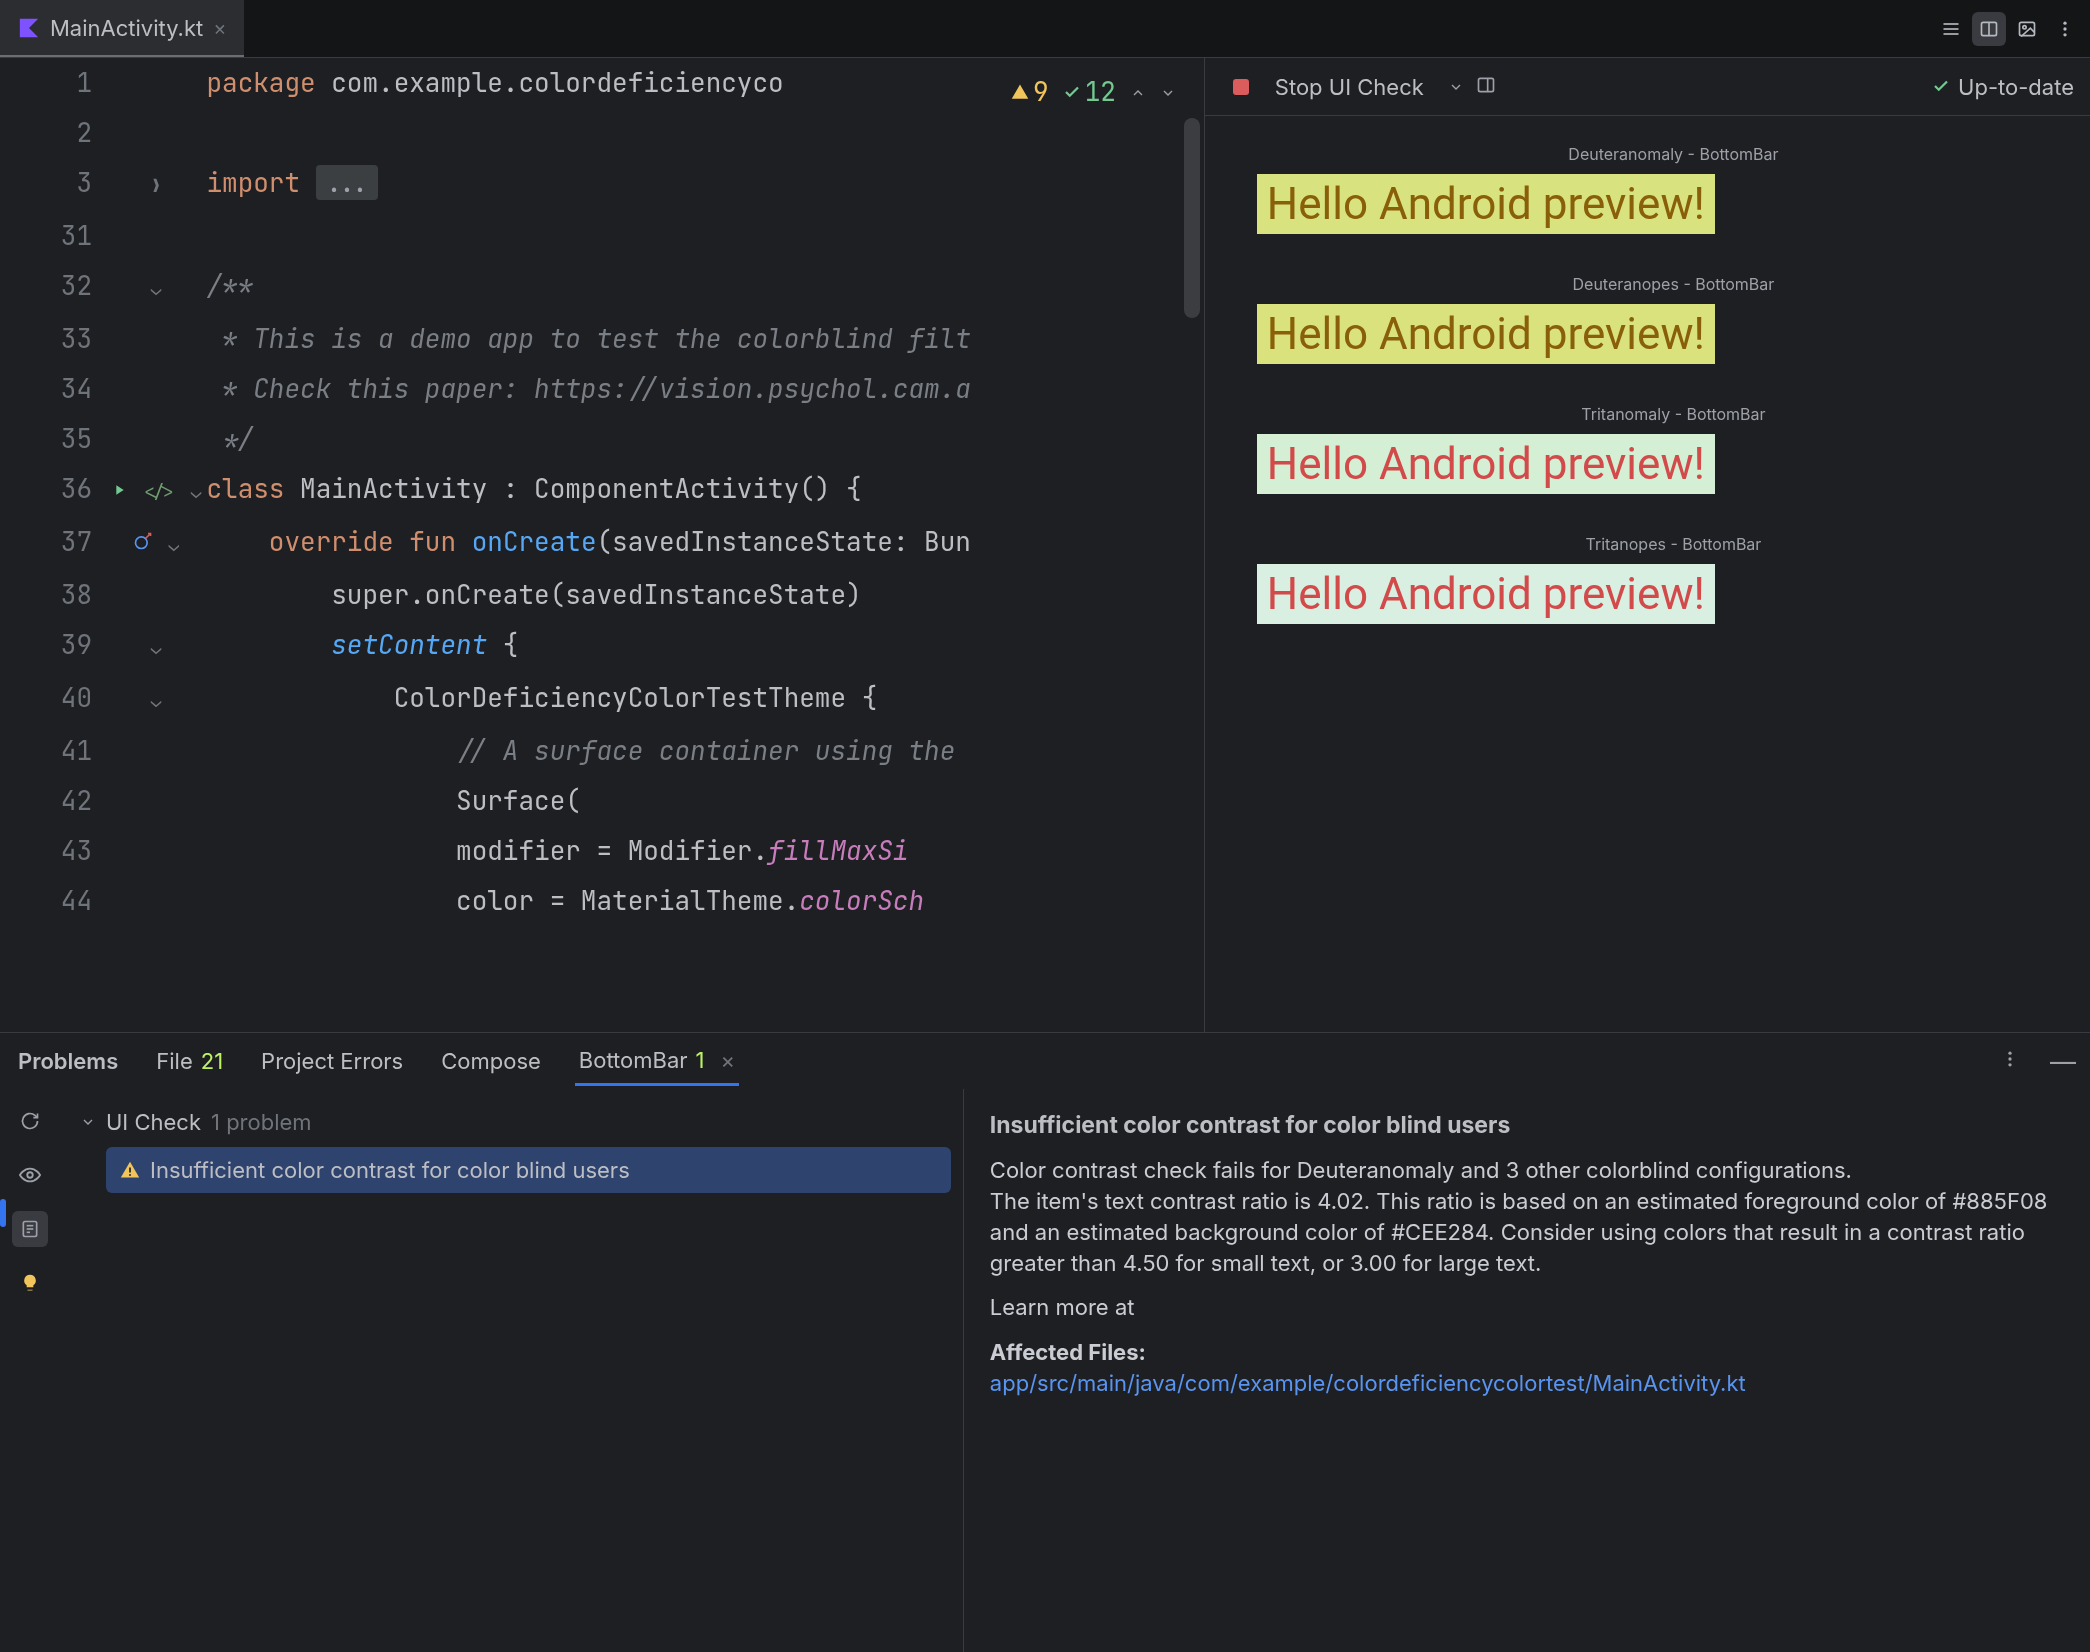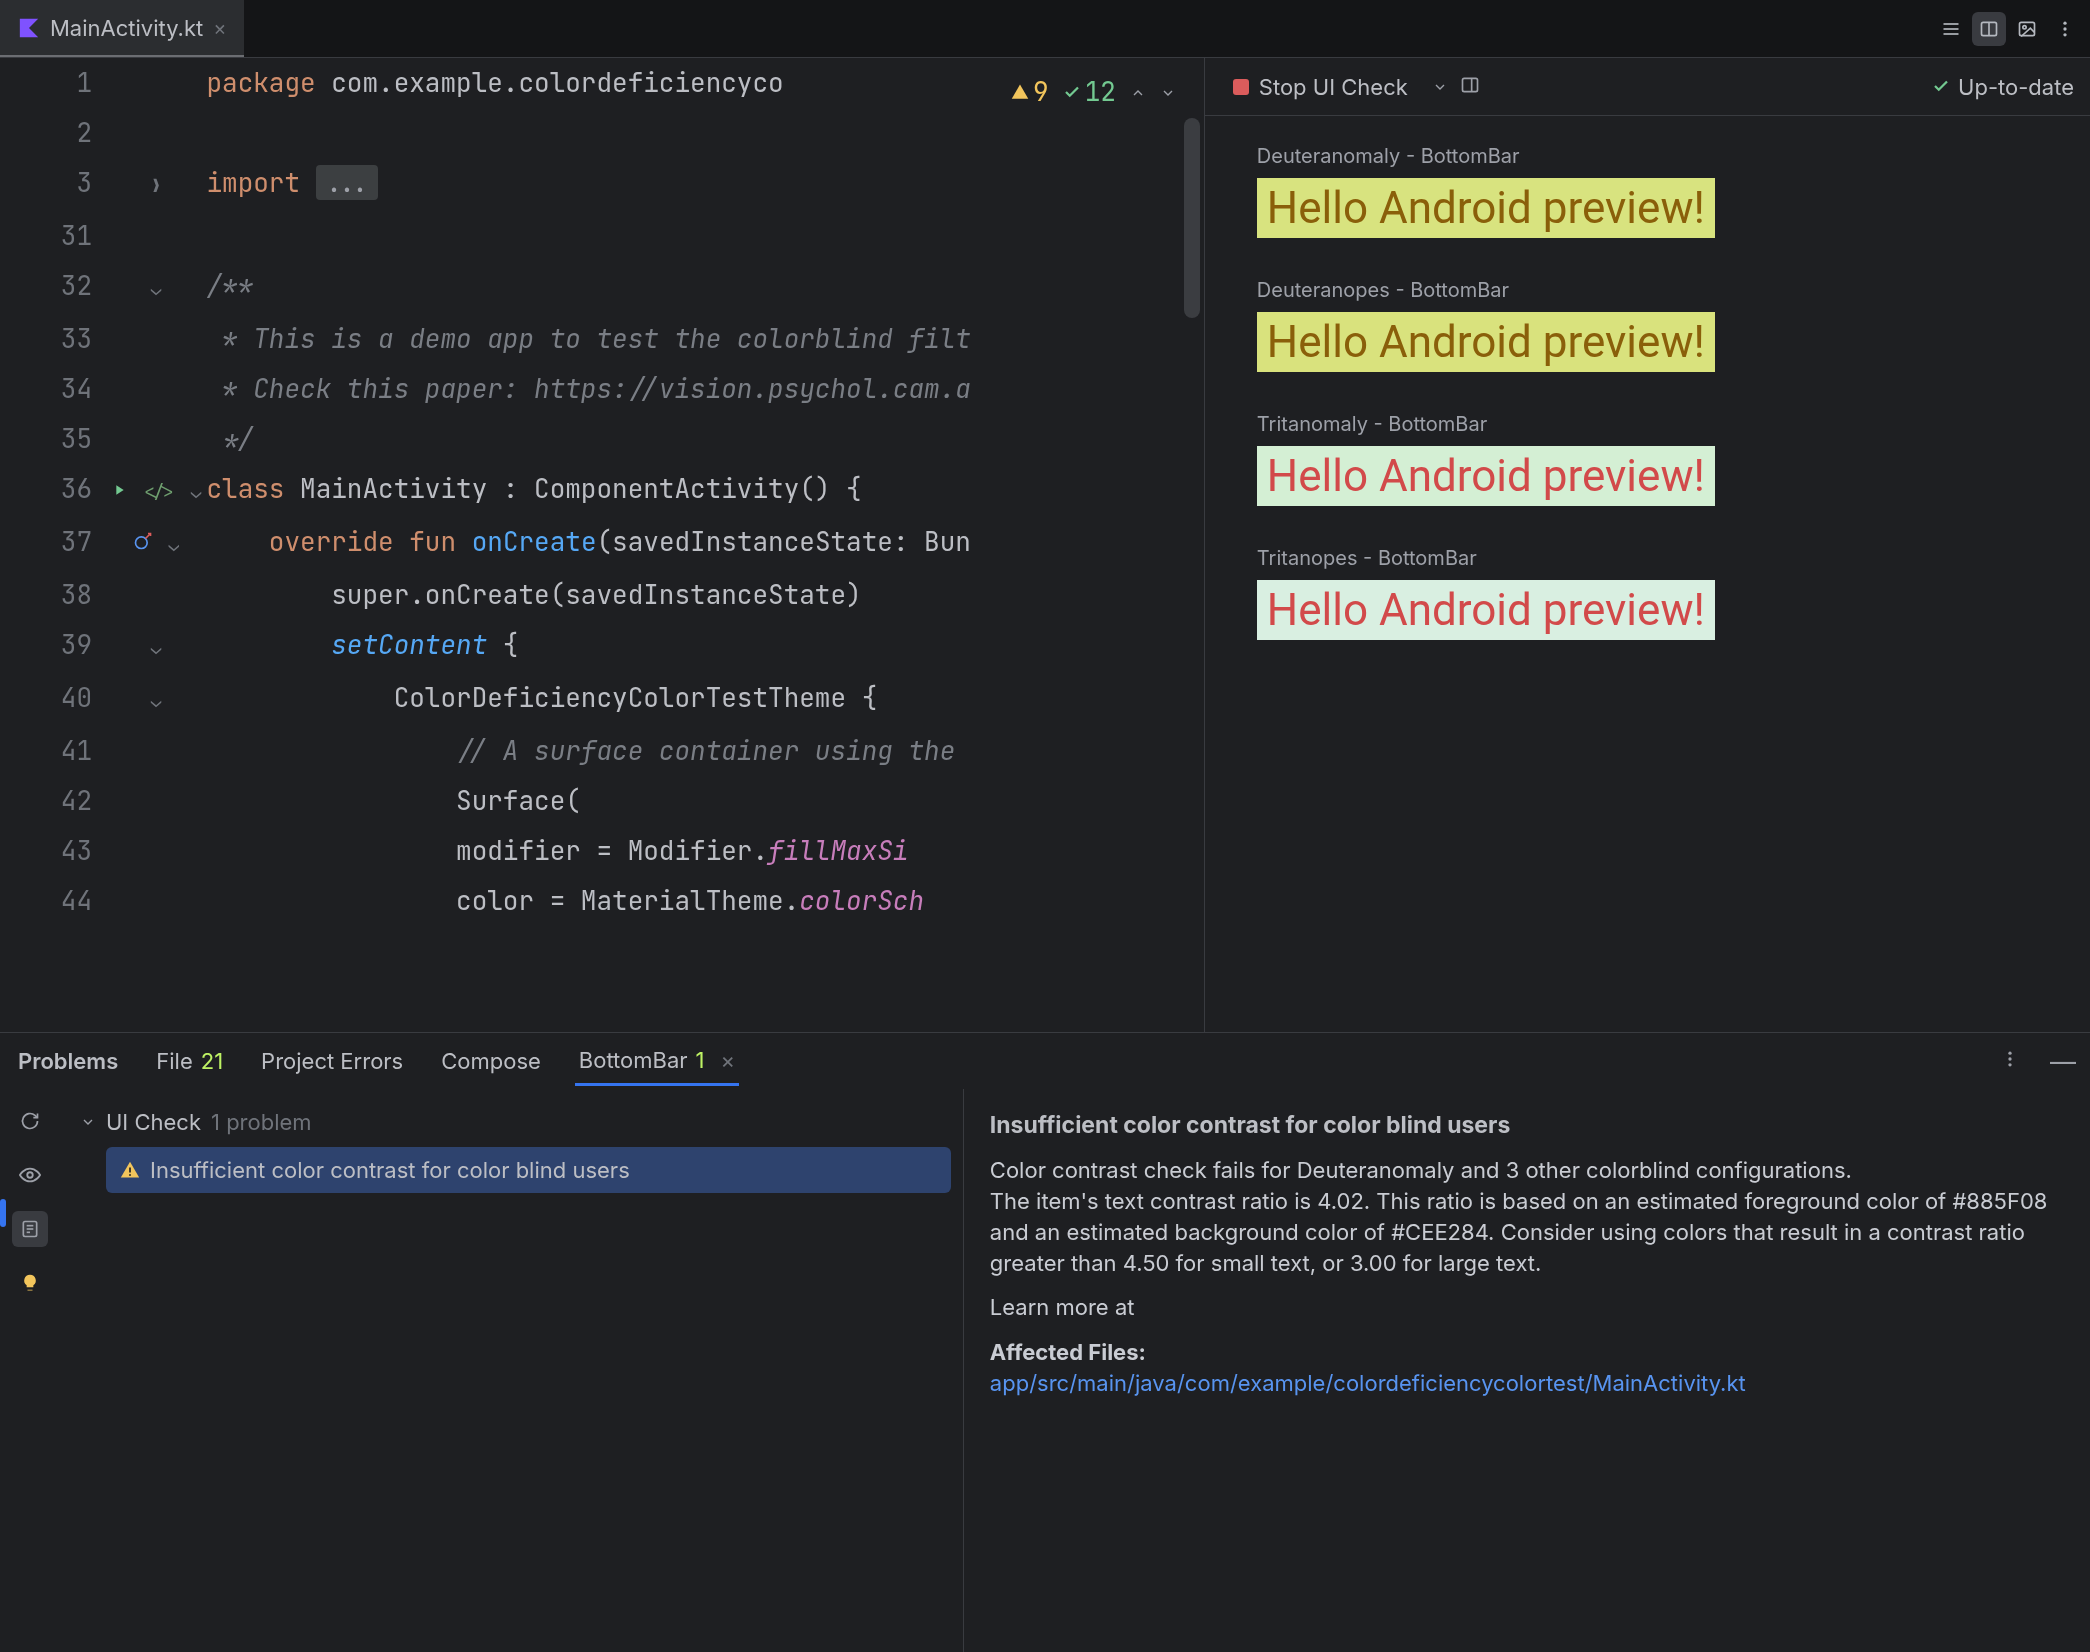--- a/index.html
+++ b/index.html
@@ -55,30 +55,30 @@
   .chev { color:#6f737a; font-size:18px; }
 
   .editor-overlay { position:absolute; top:6px; right:20px; display:flex; align-items:center; gap:14px; background:rgba(30,31,34,0.0); padding:4px 8px; border-radius:6px;}
   .editor-overlay .warn { color:#f2c55c; display:flex; align-items:center; gap:4px;}
   .editor-overlay .ok { color:#73c991; display:flex; align-items:center; gap:4px;}
   .editor-overlay .nav { color:#9da0a8; }
   .scrollbar-v { position:absolute; top:60px; right:4px; width:16px; height:200px; background:#4e5157; border-radius:8px; opacity:.6;}
 
   
   .preview-top { display:flex; align-items:center; height:58px; padding:0 16px; gap:12px; border-bottom:1px solid var(--border);}
-  .stop-btn { display:flex; align-items:center; gap:10px; padding:6px 12px;}
+  .stop-btn { display:flex; align-items:center; gap:26px; padding:6px 12px;}
   .stop-square { width:16px; height:16px; background:#db5c5c; border-radius:3px;}
   .preview-top .dd { color:#9da0a8; }
   .preview-top .spacer { flex:1; }
   .uptodate { display:flex; align-items:center; gap:8px; color:#bcbec4;}
   .uptodate .check { color:#73c991; font-weight:bold;}
 
   .preview-canvas { flex:1; overflow:auto; padding:28px 0 20px 52px; }
   .pv-block { margin-bottom:40px; }
-  .pv-label { color:#9da0a8; font-size:20px; margin-bottom:10px;}
+  .pv-label { color:#9da0a8; font-size:16px; margin-bottom:10px;text-align:center;}
   .pv-tile { display:inline-block; padding:4px 10px; font-size:44px; font-weight:400; font-family:"Roboto",system-ui,sans-serif;}
   .pv-deut-a { background:#d8e37f; color:#8a5f0a; }
   .pv-deut   { background:#d9e27d; color:#8a5f0a; }
   .pv-trit-a { background:#d4efd4; color:#d24a4a; }
   .pv-trit   { background:#d9efe1; color:#d24a4a; }
 
   
   .bottom { height:620px; display:flex; flex-direction:column; border-top:1px solid var(--border);}
   .bottom-tabs { display:flex; align-items:center; height:56px; padding:0 14px; gap:30px;}
   .bt { color:#bcbec4; display:flex; align-items:center; gap:8px; padding:10px 4px; }

